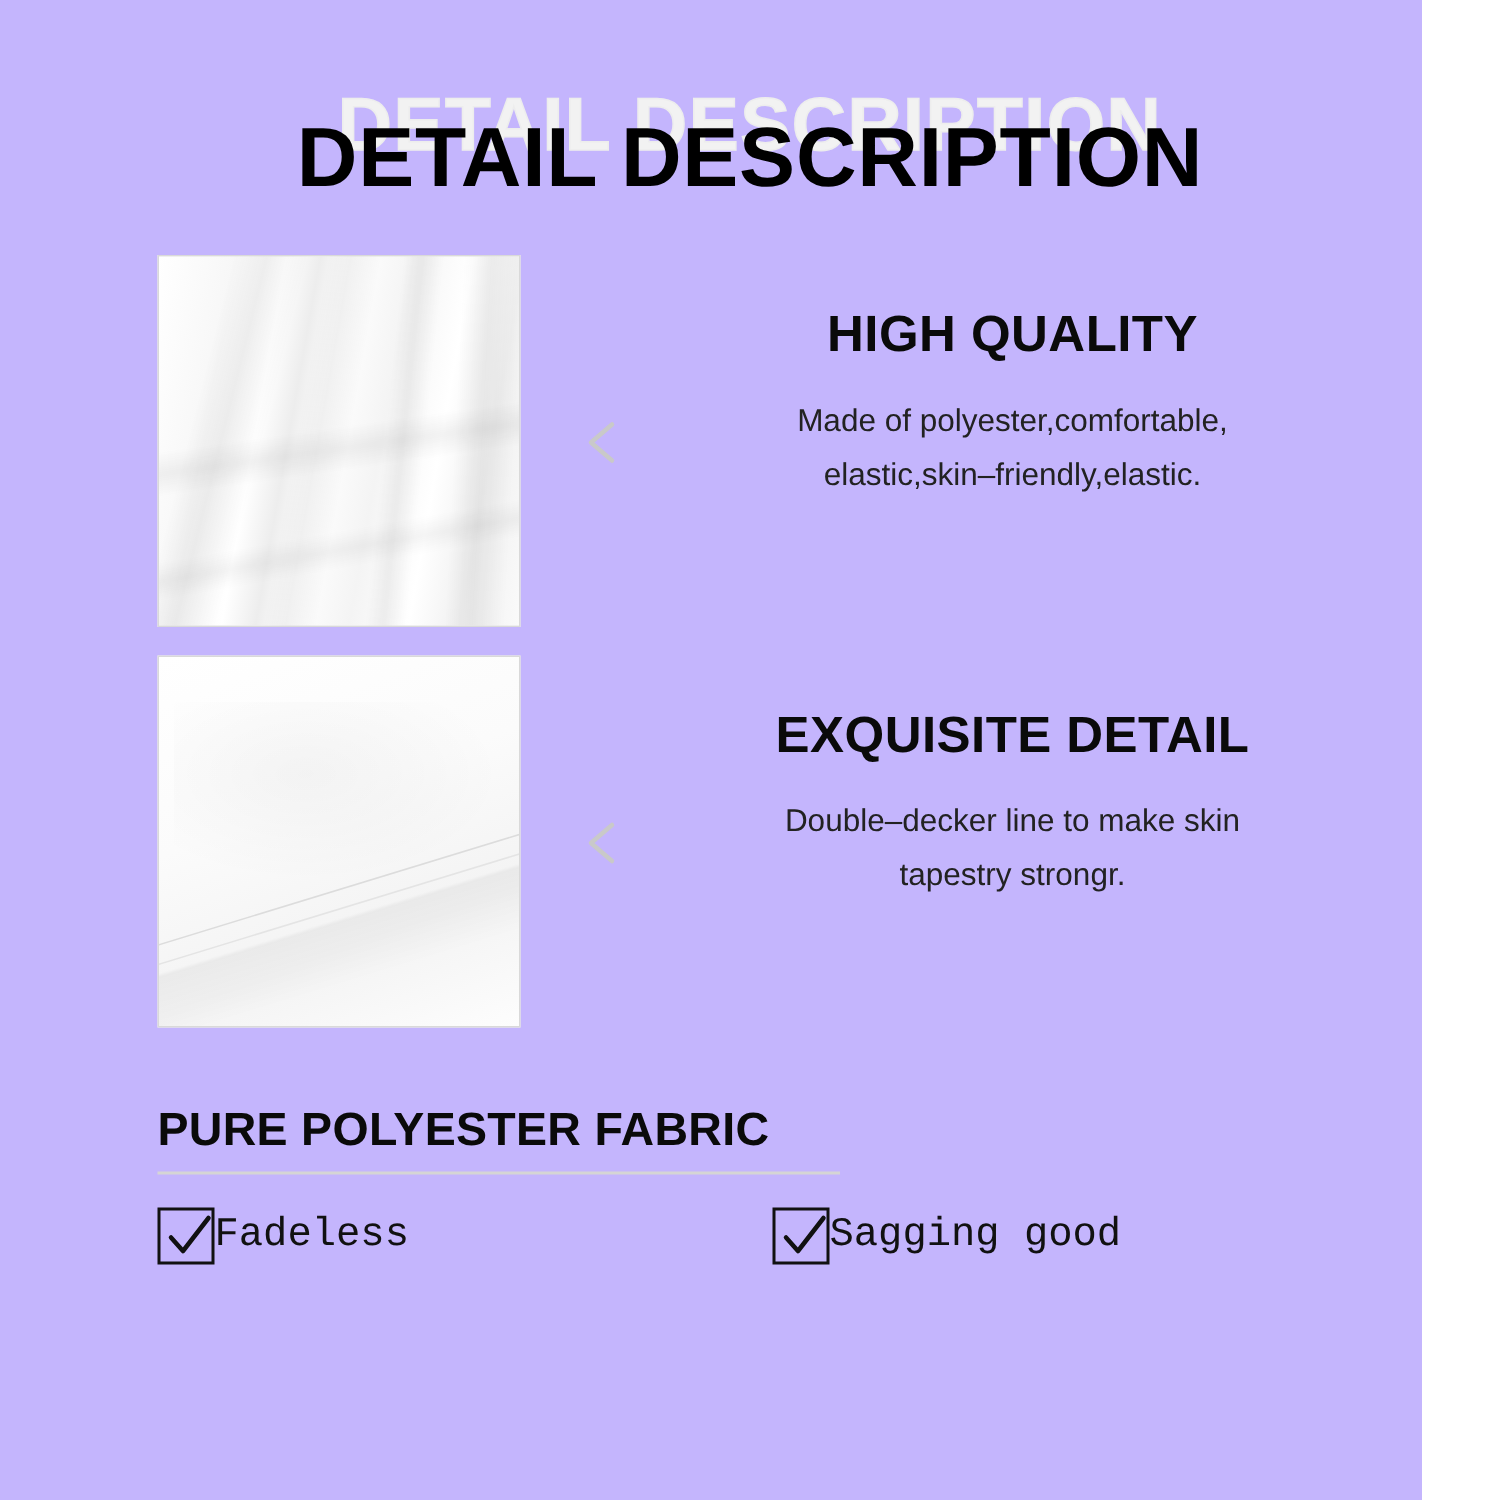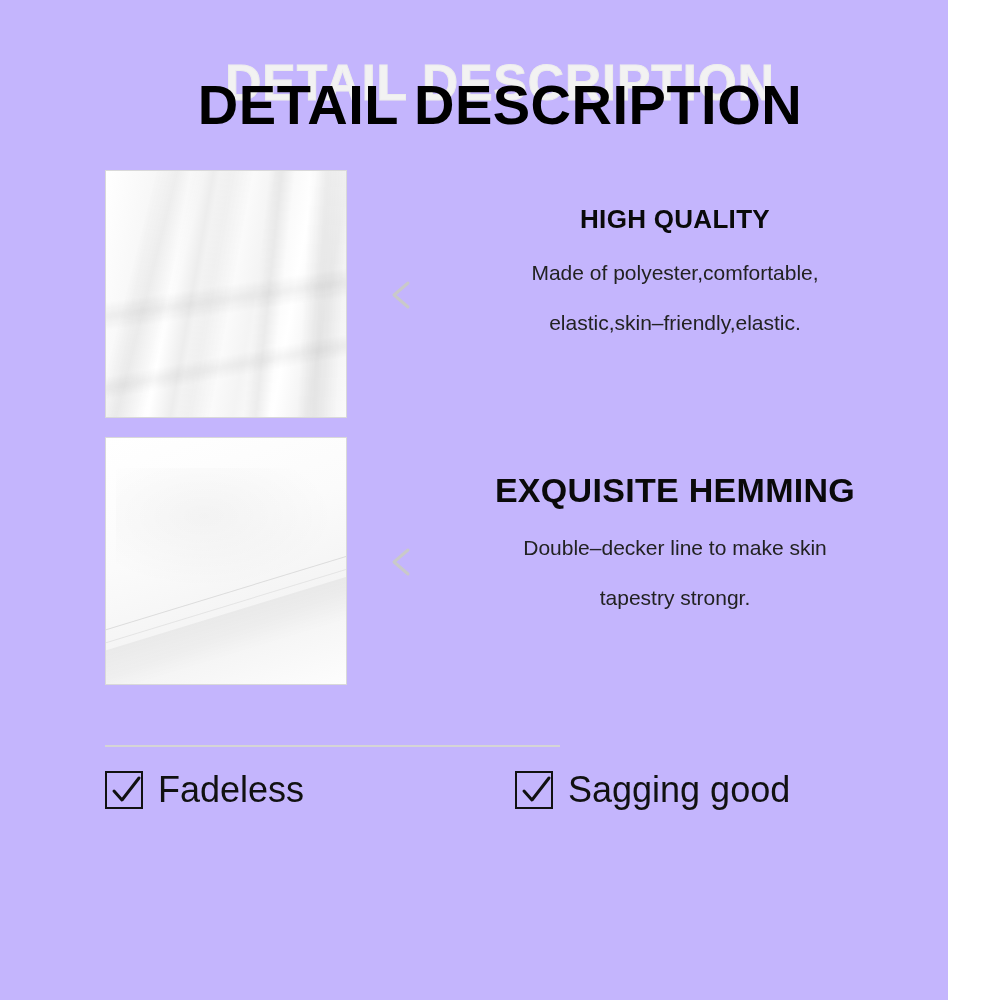--- a/index.html
+++ b/index.html
@@ -152,33 +152,33 @@
   }
 
   .feature-text {
     position: absolute;
     left: 430px;
     top: 34px;
     width: 490px;
     text-align: center;
   }
   .feature-heading {
-    font-size: 26px;
+    font-size: 34px;
     font-weight: 700;
     color: #0a0a0a;
     letter-spacing: 0.3px;
     margin: 0 0 22px 0;
     white-space: nowrap;
   }
   .feature-heading.wide { font-size: 34px; }
   .feature-body {
     font-size: 21px;
     line-height: 1.55;
     color: #222222;
-    margin: 17px;
+    margin: 3px;
     font-weight: 400;
   }
 
   
   .fabric-section {
     position: absolute;
     left: 105px;
     top: 735px;
     width: 790px;
   }
@@ -213,24 +213,24 @@
     box-sizing: border-box;
     position: relative;
     flex: 0 0 auto;
   }
   .checkbox svg {
     position: absolute;
     left: 3px;
     top: 2px;
   }
   .check-label {
-    margin-left: 15px;
-    font-size: 36px;
+    font-size: 27px;
     color: #111111;
     white-space: nowrap;
+    font-family: Liberation Mono, monospace;
   }
 </style>
 </head>
 <body>
 
 <div class="page">
 
   <div class="header">
     <div class="ghost-title">DETAIL DESCRIPTION</div>
     <div class="main-title">DETAIL DESCRIPTION</div>
@@ -269,27 +269,28 @@
       <div class="hem-edge"></div>
     </div>
 
     <div class="arrow">
       <svg width="34" height="34" viewBox="0 0 34 34">
         <polyline points="23,5 9,17 23,29" fill="none" stroke="#c9c9c9" stroke-width="3" stroke-linecap="round" stroke-linejoin="round"></polyline>
       </svg>
     </div>
 
     <div class="feature-text">
-      <p class="feature-heading wide">EXQUISITE HEMMING</p>
+      <p class="feature-heading wide">EXQUISITE DETAIL</p>
       <p class="feature-body">Double–decker line to make skin</p>
       <p class="feature-body">tapestry strongr.</p>
     </div>
   </div>
 
   <div class="fabric-section">
+    <p class="section-title">PURE POLYESTER FABRIC</p>
     <div class="section-rule"></div>
 
     <div class="check-grid">
       <div class="check-item">
         <span class="checkbox">
           <svg width="32" height="32" viewBox="0 0 32 32">
             <polyline points="4,16 12,25 29,3" fill="none" stroke="#111111" stroke-width="3" stroke-linecap="round" stroke-linejoin="round"></polyline>
           </svg>
         </span>
         <span class="check-label">Fadeless</span>

